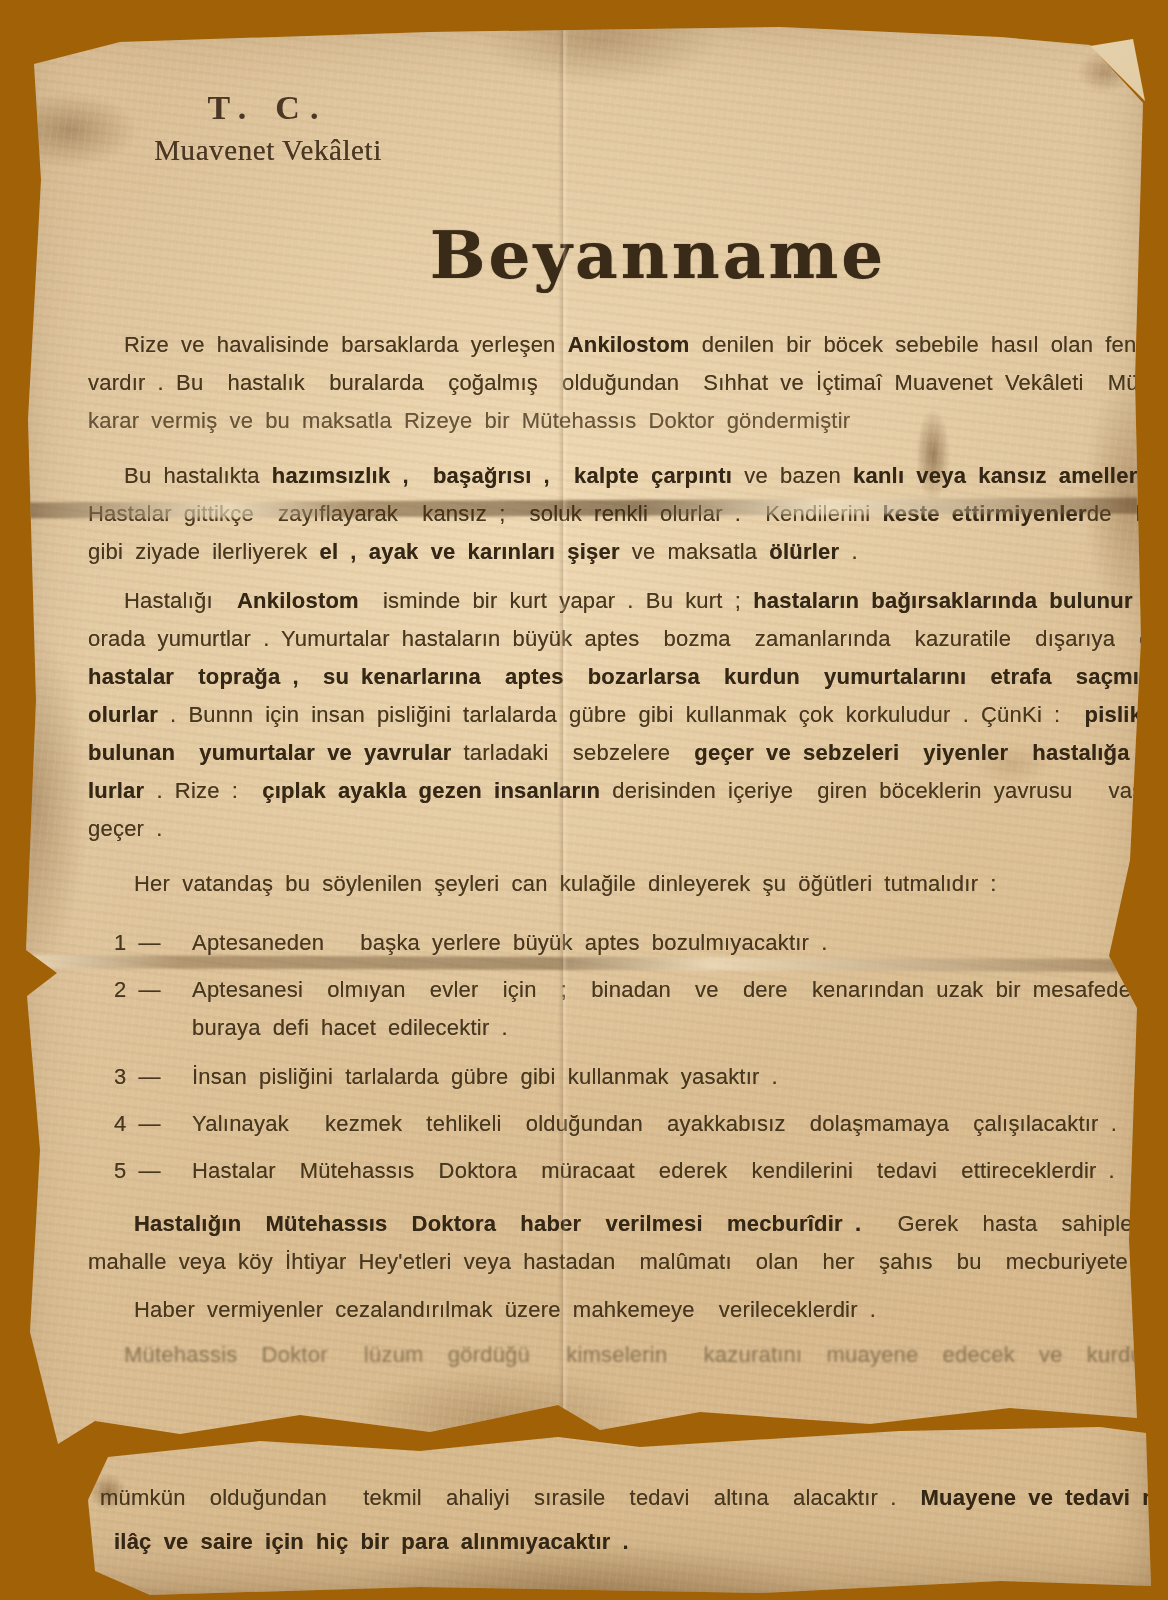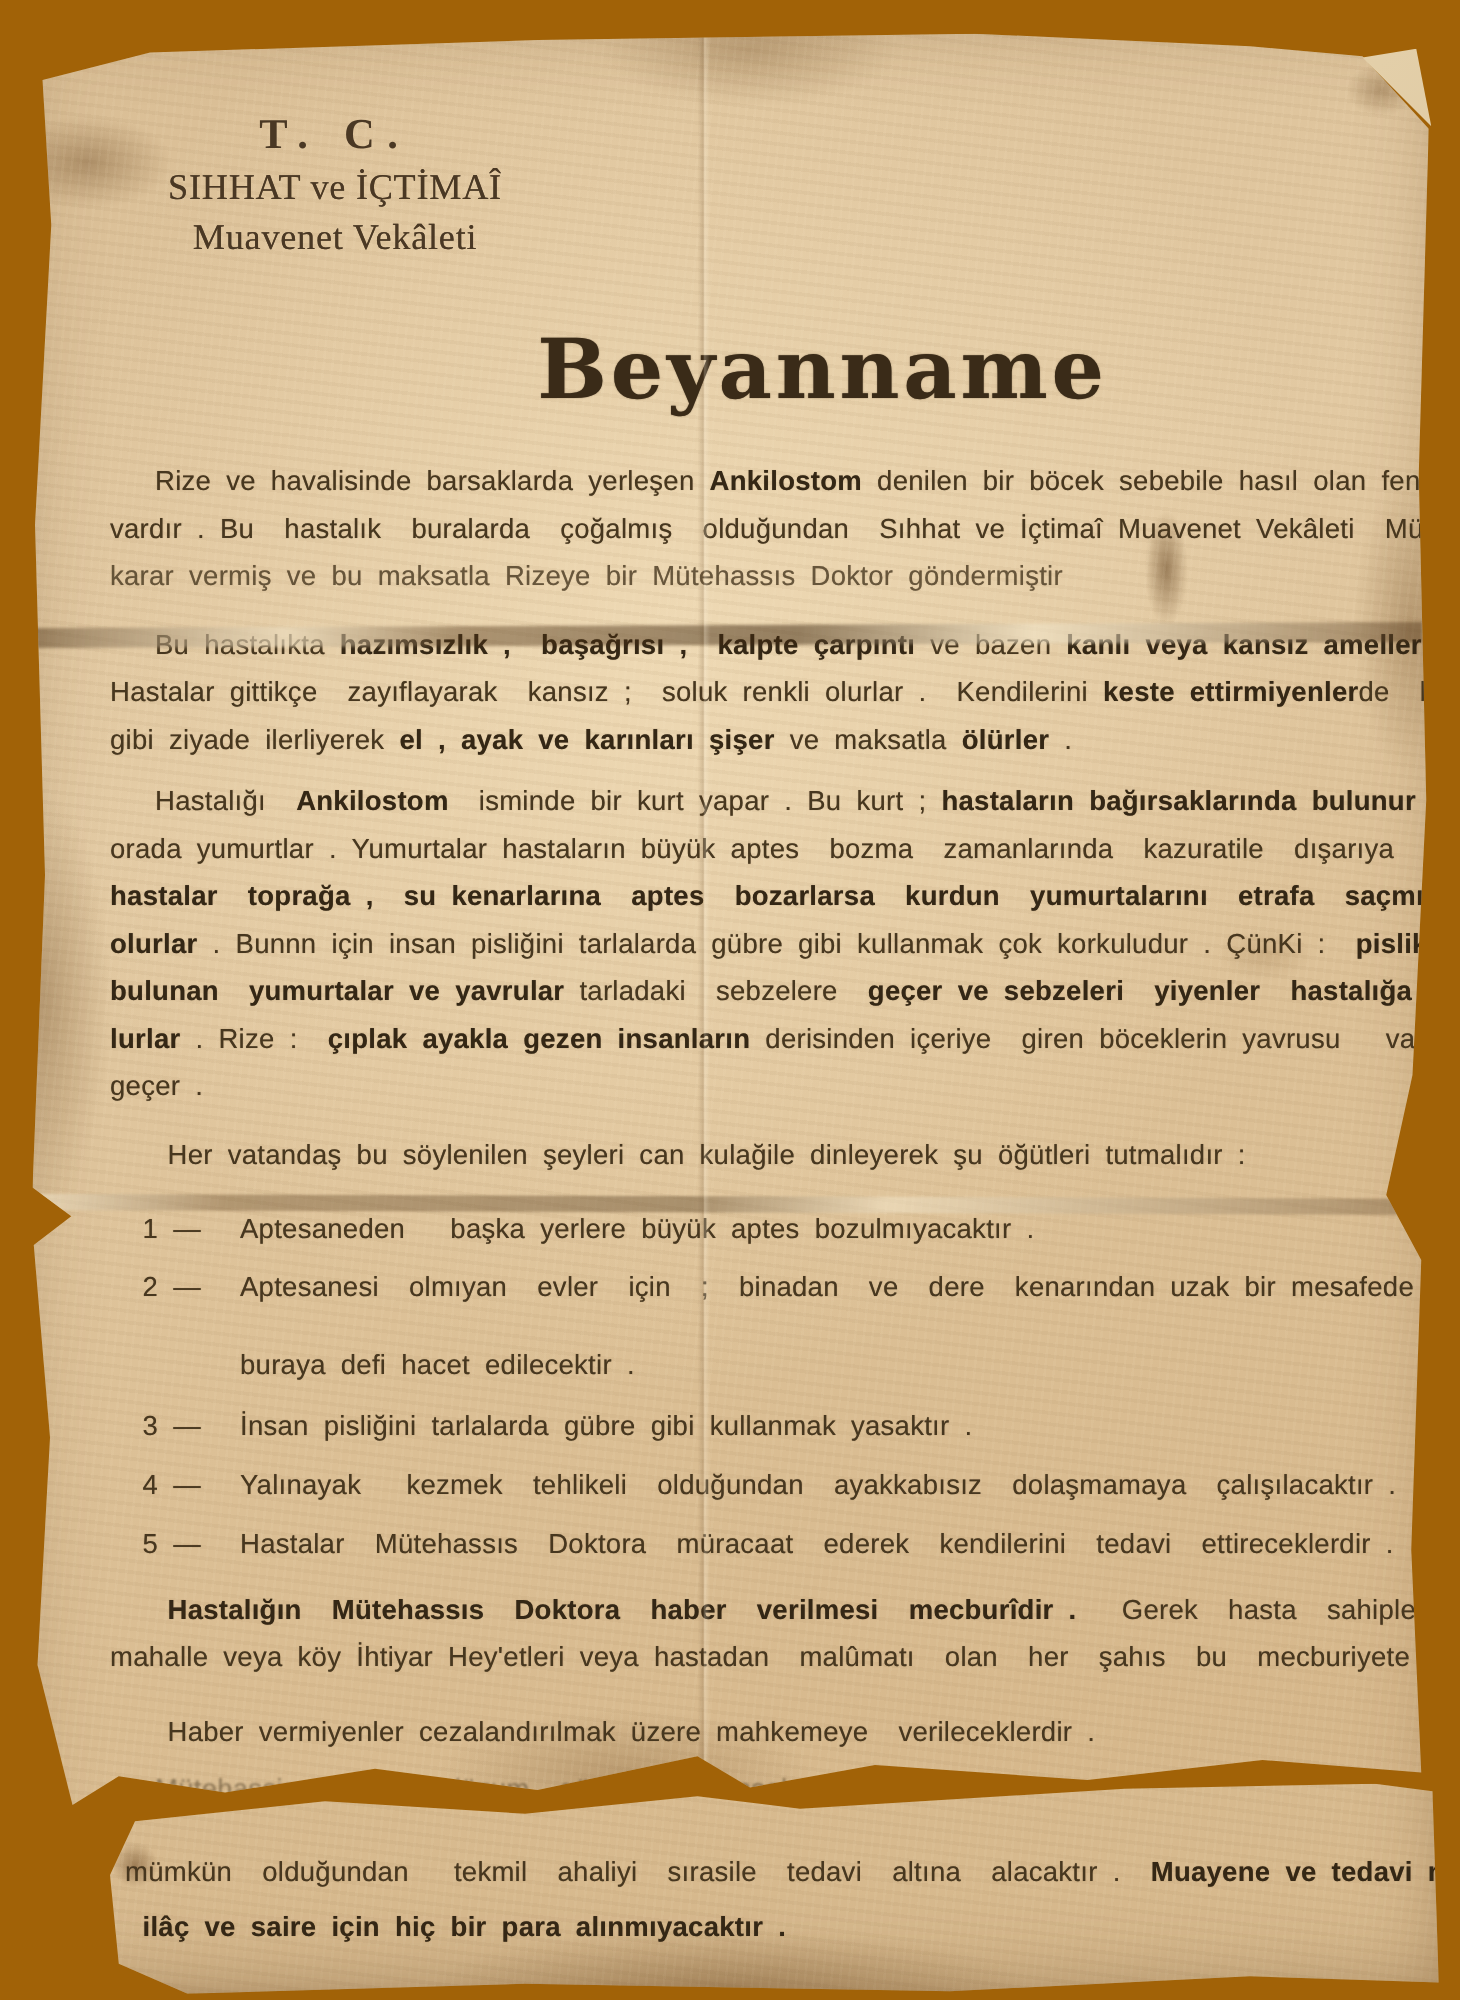--- a/index.html
+++ b/index.html
@@ -57,58 +57,57 @@
 
   
   .content{position:absolute;left:0;top:0;right:0;padding-left:88px;color:#47371f;
     font-size:22px;}
   .line{white-space:pre;line-height:38px;height:38px;word-spacing:.26em;letter-spacing:.01em;
     text-shadow:0 0 .6px rgba(70,50,25,.55);}
   .b{font-weight:700;color:#342715;}
   .ind1{padding-left:36px}
   .ind2{padding-left:46px}
   .ind3{padding-left:14px}
-  .hang{padding-left:104px;margin-top:24px}
+  .hang{padding-left:104px;margin-top:0}
   .num{display:inline-block;min-width:78px;}
   .li{padding-left:26px}
   .dmg1{opacity:.8;filter:blur(.4px);}
   .dmg3{opacity:.5;filter:blur(.8px);}
 
   .agency{margin-top:86px;width:360px;text-align:center;color:#4a3824;
     font-family:"Liberation Serif",serif;}
   .agency .tc{font-size:34px;font-weight:700;letter-spacing:.3em;line-height:44px;}
   .agency .org{font-size:29px;line-height:40px;letter-spacing:.02em;text-shadow:0 0 .5px rgba(74,56,36,.8);}
   .agency .org:first-of-type{margin-top:12px;}
   .title{margin-top:44px;height:82px;text-align:center;transform:translateX(30px);
     font-family:"DejaVu Serif","Liberation Serif",serif;font-weight:700;font-size:66px;
     line-height:82px;color:#3a2b18;letter-spacing:3px;text-shadow:0 0 1px rgba(58,43,24,.7);}
 
   .blk-p1{margin-top:30px}.blk-p2{margin-top:17px}.blk-p3{margin-top:11px}
   .blk-advice{margin-top:17px}
   .blk-item1{margin-top:21px}.blk-item2{margin-top:9px}.blk-item3{margin-top:11px}
   .blk-item4{margin-top:9px}.blk-item5{margin-top:9px}
-  .blk-c1{margin-top:15px}.blk-c2{margin-top:22px}.blk-c3{margin-top:7px}
+  .blk-c1{margin-top:15px}.blk-c2{margin-top:10px}.blk-c3{margin-top:7px}
 
   .strip-content{position:absolute;left:0;right:0;top:1462px;padding-left:100px;color:#47371f;font-size:22px;}
   .strip-content .line{line-height:44px;height:44px;}
   .strip-content .blk{margin-top:14px;}
 </style>
 </head>
 <body>
 
 <div class="canvas">
 
   <div class="paper main">
     <div class="grain"></div>
     <div class="vignette"></div>
 
     <div class="content">
       <div class="agency">
         <div class="tc">T. C.</div>
-        <div class="org">SIHHAT ve İÇTİMAÎ</div>
         <div class="org">Muavenet Vekâleti</div>
       </div>
       <div class="title">Beyanname</div>
       <div id="doc-body">
           <div class="blk blk-p1">
             <div class="line ind1"><span>Rize ve havalisinde barsaklarda yerleşen </span><span class="b">Ankilostom</span><span> denilen bir böcek sebebile hasıl olan fena bir hasta</span></div>
             <div class="line"><span>vardır . Bu  hastalık  buralarda  çoğalmış  olduğundan  Sıhhat ve İçtimaî Muavenet Vekâleti  Mücadele  yapm</span></div>
             <div class="line dmg1"><span>karar vermiş ve bu maksatla Rizeye bir Mütehassıs Doktor göndermiştir</span></div>
           </div>
           <div class="blk blk-p2">

